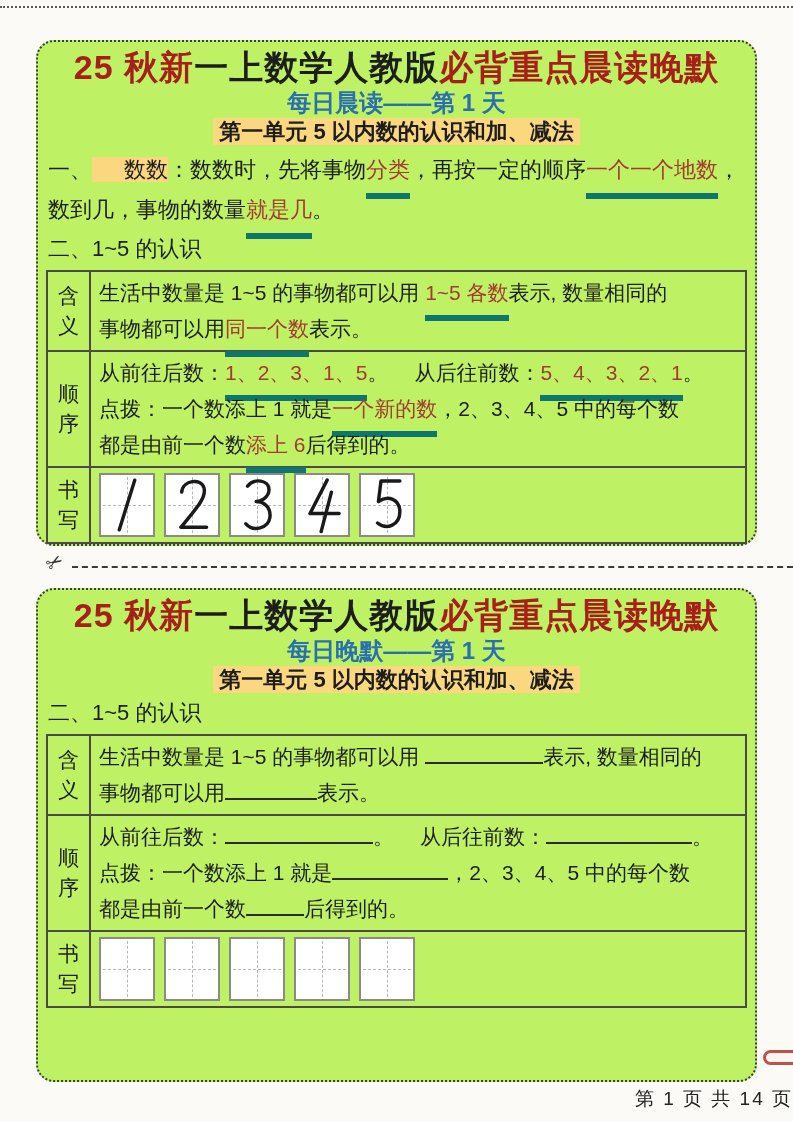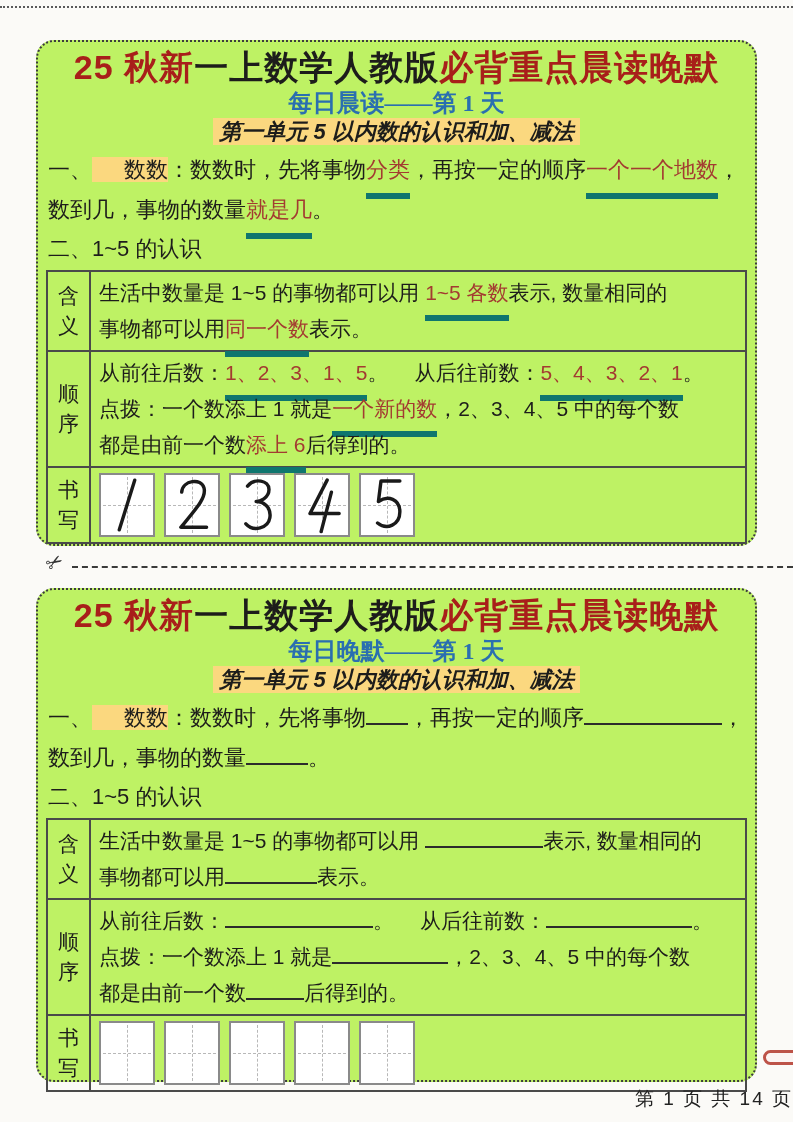--- a/index.html
+++ b/index.html
@@ -7,22 +7,22 @@
   body { font-family:"Liberation Sans", sans-serif; color:#1d1d1b; }
   .page { position:relative; width:793px; height:1122px; background:#fbfaf7; overflow:hidden; margin:0 auto; }
   .top-edge { position:absolute; top:6px; left:0; right:0; border-top:2px dotted #5a5a5a; }
 
   .panel { position:absolute; left:36px; width:721px; border:2px dotted #3c3c3c; border-radius:18px; padding:4px 8px 0 8px; background:#bef264; }
   .panel-top { top:40px;  height:506px; }
   .panel-bottom { top:588px; height:494px; }
 
   .title { text-align:center; font-size:34px; line-height:42px; font-weight:bold; letter-spacing:1px; white-space:nowrap; }
   .title .red { color:var(--title_red,#a81f1a); }
-  .subtitle { text-align:center; font-size:24px; line-height:30px; font-weight:bold; color:var(--blue,#2a6fb0);font-family:Liberation Serif, serif; }
-  .unit-line { text-align:center; font-size:22px; line-height:28px; font-weight:bold;font-style:italic; }
+  .subtitle { text-align:center; font-size:24px; line-height:30px; font-weight:bold; color:var(--blue,#2a6fb0); }
+  .unit-line { text-align:center; font-size:22px; line-height:28px; font-weight:bold; }
   .unit-line .hl { background:var(--highlight,#fbd87f); padding:1px 6px; }
 
   .para { font-size:22px; line-height:40px; margin:4px 2px 0 2px; }
   .sec2 { margin-top:0; line-height:38px; }
   .kw { background:var(--highlight,#fbd87f);padding-left:32px; }
   .ru { color:var(--accent_red,#a33b31); border-bottom:6px solid #0f766e; padding-bottom:11px; }
   .gap { margin-left:26px; }
   .blank { display:inline-block; border-bottom:2px solid #2c2c2c; height:22px; vertical-align:baseline; }
 
   table.tbl { width:100%; border-collapse:collapse; margin-top:2px; }
@@ -104,22 +104,20 @@
   </section>
 
   <div class="cut"></div>
   <span class="scissors">✂</span>
 
   <section class="panel panel-bottom">
     <h1 class="title"><span class="red">25 秋新</span><span>一上数学人教版</span><span class="red">必背重点晨读晚默</span></h1>
     <h2 class="subtitle">每日晚默——第 1 天</h2>
     <div class="unit-line"><span class="hl">第一单元 5 以内数的认识和加、减法</span></div>
 
-    <p class="para"><span>一、</span><span class="kw">数数</span><span>：数数时，先将事物</span><span class="blank" style="width:42px"></span><span>，再按一定的顺序</span><span class="blank" style="width:138px"></span><span>，</span><br>
-    <span>数到几，事物的数量</span><span class="blank" style="width:62px"></span><span>。</span></p>
     <p class="para sec2">二、1~5 的认识</p>
 
     <table class="tbl">
       <tbody>
           <tr>
         <td class="lbl">含义</td>
         <td class="ct"><span>生活中数量是 1~5 的事物都可以用 </span><span class="blank" style="width:118px"></span><span>表示, 数量相同的</span><br><span>事物都可以用</span><span class="blank" style="width:92px"></span><span>表示。</span></td>
       </tr>
       <tr>
         <td class="lbl">顺序</td>

